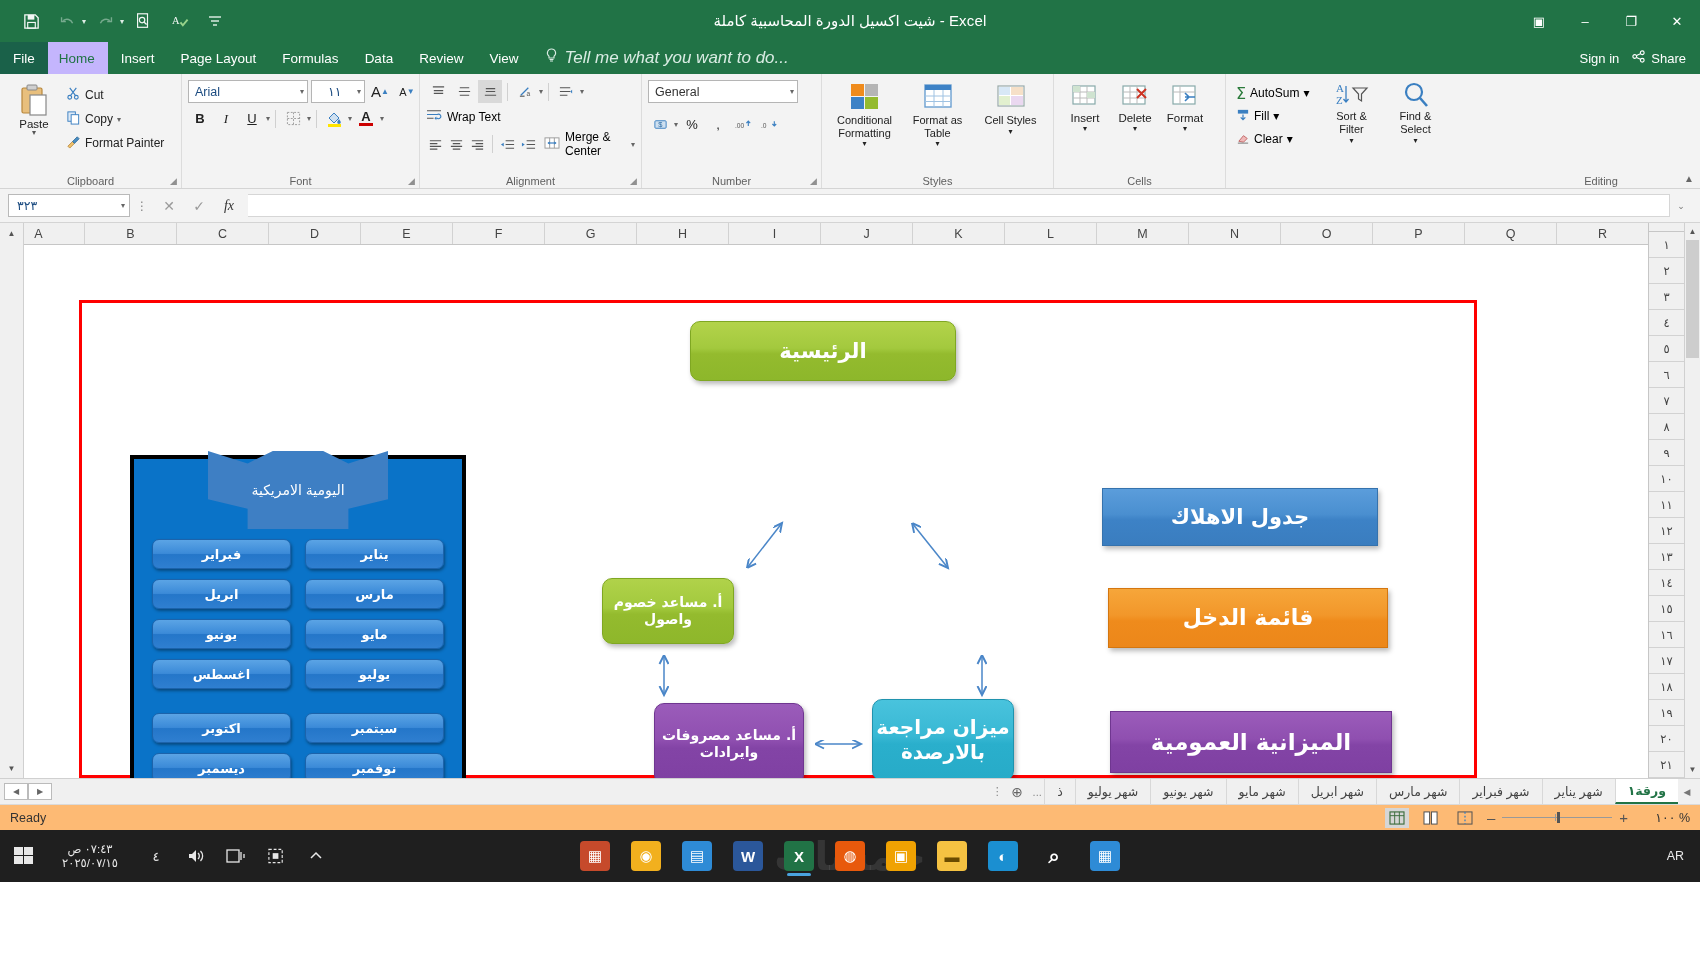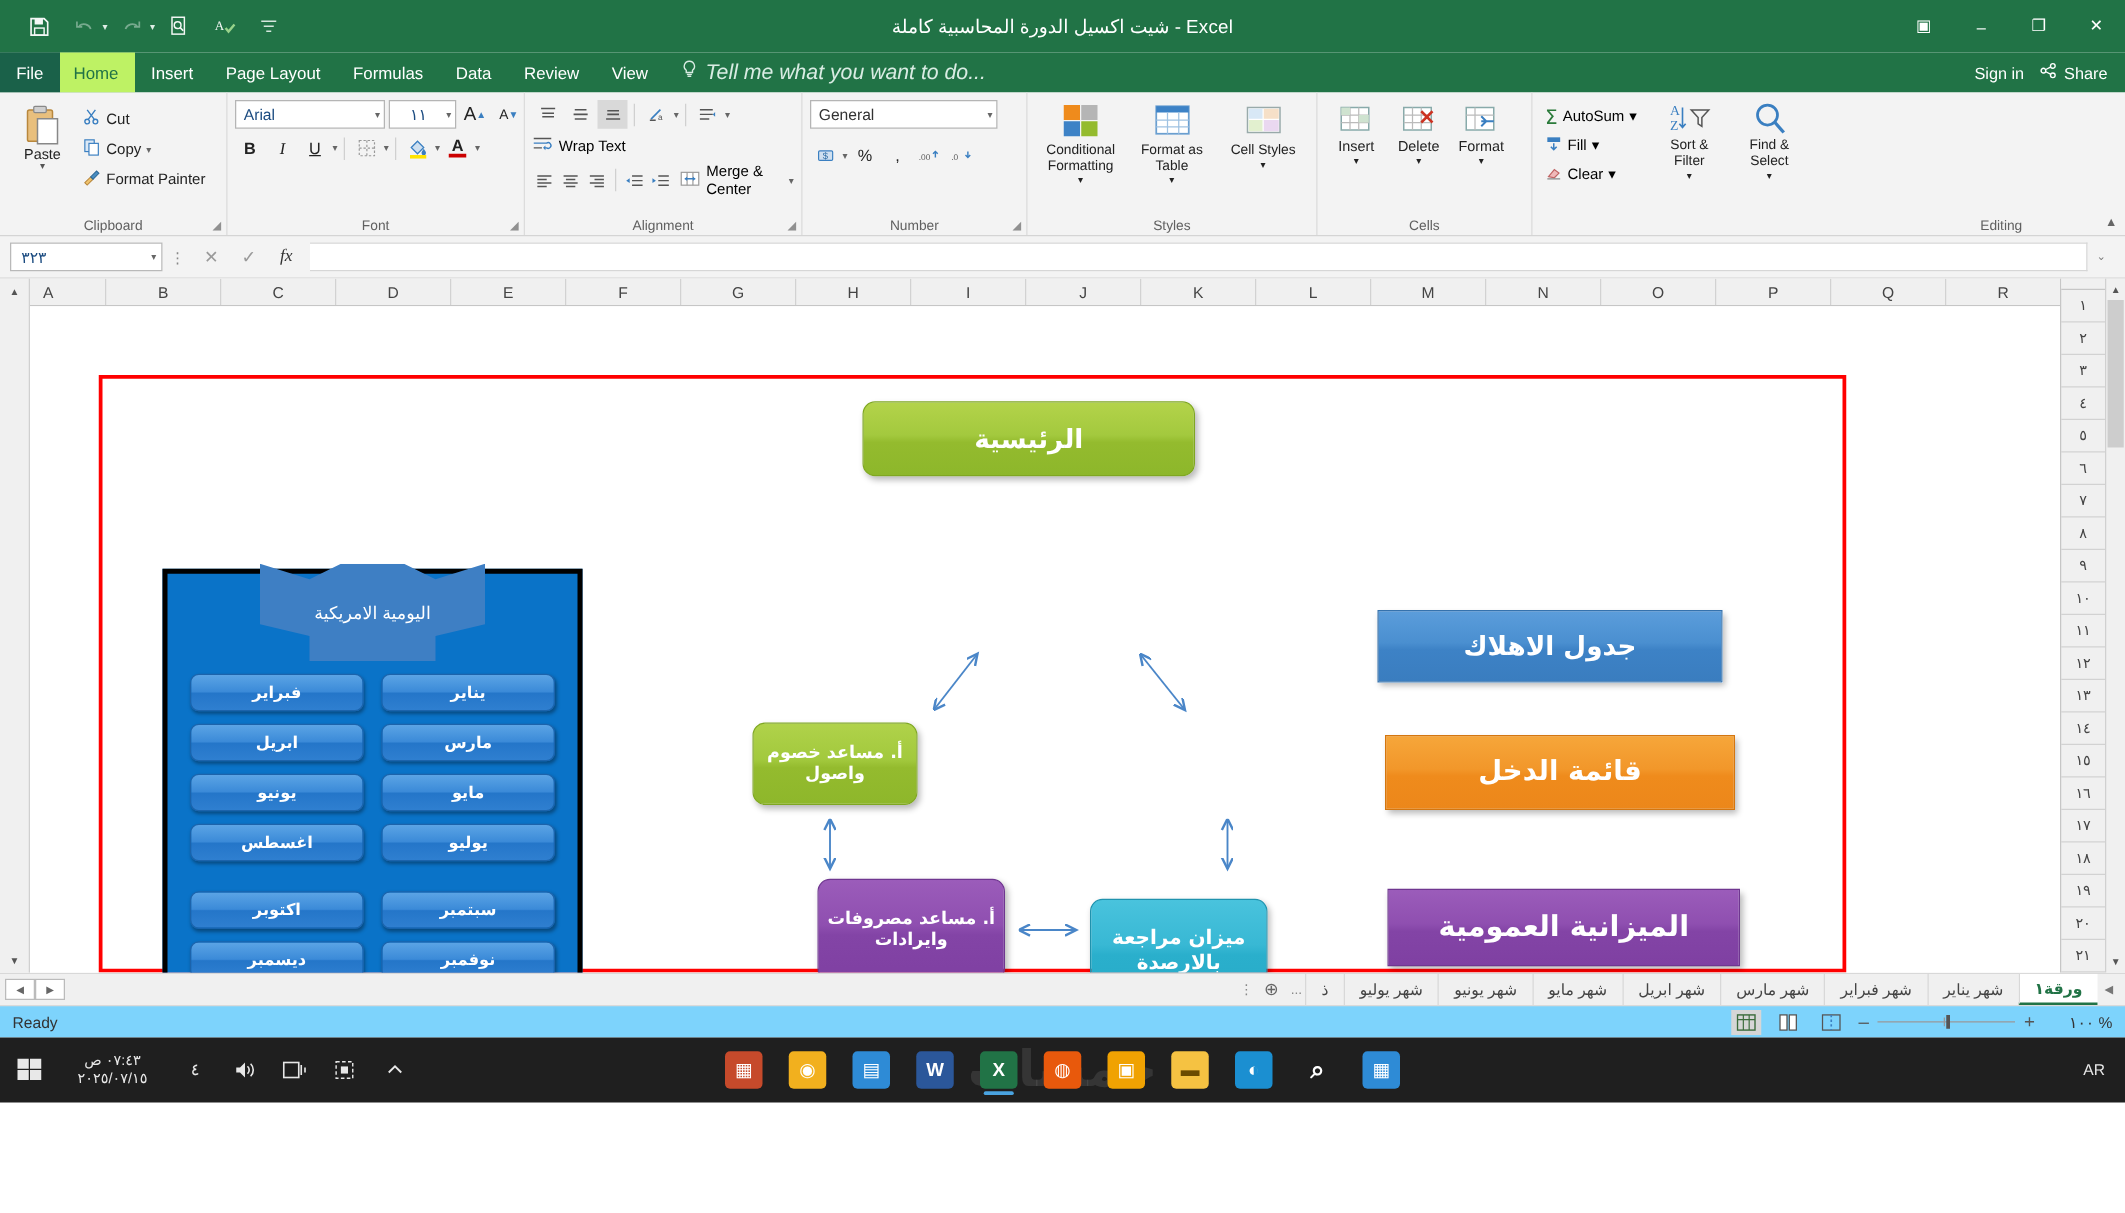--- a/index.html
+++ b/index.html
@@ -38,21 +38,21 @@
   
   .tabrow {
     height:32px; background:#217346; display:flex; align-items:stretch;
     position:relative;
   }
   .tabrow .tab {
     padding:0 13px; display:flex; align-items:center; color:#fff; font-size:13.5px;
     height:32px;
   }
   .tabrow .tab.file { background:#1a6149; }
-  .tabrow .tab.active { background:#bef264; color:#217346;padding-left:11px; }
+  .tabrow .tab.active { background:#c4b5fd; color:#217346;padding-left:11px; }
   .tellme {
     display:flex; align-items:center; gap:6px; color:#d9ece3; font-size:17px;
     margin-left:14px; font-style:italic;
   }
   .tellme .bulb { font-style:normal; }
   .tabrow-right {
     margin-left:auto; display:flex; align-items:center; gap:12px; padding-right:14px;
     color:#fff; font-size:13px;
   }
   .share-btn { display:flex; align-items:center; gap:5px; }
@@ -190,21 +190,21 @@
   .n-blue   { background:linear-gradient(to bottom,#5b9ddb 0%,#4a8fd0 45%,#3d82c6 55%,#3a7dbf 100%); border:1px solid #3572ad; }
   .n-green  { background:linear-gradient(to bottom,#b0d24a 0%,#a2c93d 45%,#94bb2e 55%,#8eb72b 100%); border:1px solid #7fa722; }
   .n-orange { background:linear-gradient(to bottom,#f6a63a 0%,#f2972a 45%,#ef8b1c 55%,#ec871a 100%); border:1px solid #d4760f; }
   .n-purple { background:linear-gradient(to bottom,#9b5cba 0%,#8f4fb0 45%,#8344a6 55%,#7f40a2 100%); border:1px solid #6f3690; }
   .n-cyan   { background:linear-gradient(to bottom,#49c3dd 0%,#38b8d4 45%,#2aafcc 55%,#27abc8 100%); border:1px solid #1f93ae; }
 
   .cyc-top   { left:690px; top:180px; width:128px; height:58px; font-size:15px; }
   .cyc-left  { left:520px; top:275px; width:132px; height:66px; font-size:14px; }
   .cyc-right { left:836px; top:275px; width:144px; height:66px; font-size:14px; }
   .cyc-bl    { left:572px; top:400px; width:150px; height:82px; font-size:14px; }
-  .cyc-br    { left:790px; top:416px; width:142px; height:82px; font-size:16px; }
+  .cyc-br    { left:790px; top:396px; width:142px; height:82px; font-size:20px; }
 
   .side-1 { left:1020px; top:185px; width:276px; height:58px; font-size:21px; }
   .side-2 { left:1026px; top:285px; width:280px; height:60px; font-size:22px; }
   .side-3 { left:1028px; top:408px; width:282px; height:62px; font-size:23px; }
 
   .bluepanel {
     position:absolute; left:48px; top:152px; width:336px; height:330px;
     background:#0a73c8; border:4px solid #000;
   }
   .banner {
@@ -242,21 +242,21 @@
   .addsheet { width:26px; display:flex; align-items:center; justify-content:center;
               color:#666; font-size:14px; }
   .tabdots { width:14px; display:flex; align-items:center; justify-content:center;
              color:#888; font-size:11px; }
   .tab-hscroll { margin-right:auto; display:flex; align-items:center; }
   .hs-box { width:24px; height:17px; border:1px solid #bbb; background:#fff;
             display:flex; align-items:center; justify-content:center; color:#666; font-size:8px; }
 
   
   .statusbar {
-    height:26px; background:#7dd3fc; border-top:1px solid #dadada;
+    height:26px; background:#fdba74; border-top:1px solid #dadada;
     display:flex; align-items:center; padding:0 10px; font-size:12.5px; color:#333;
   }
   .sb-right { margin-left:auto; display:flex; align-items:center; gap:10px; }
   .viewbtn { width:24px; height:20px; display:flex; align-items:center; justify-content:center; }
   .viewbtn.active { background:#d6d6d6; }
   .zoomwrap { display:flex; align-items:center; gap:7px; }
   .zoomtrack { width:110px; height:1px; background:#999; position:relative; }
   .zoomthumb { position:absolute; left:55px; top:-5px; width:3px; height:11px; background:#555; }
   .zoommark { position:absolute; left:53px; top:-3px; width:1px; height:7px; background:#999; }
 

